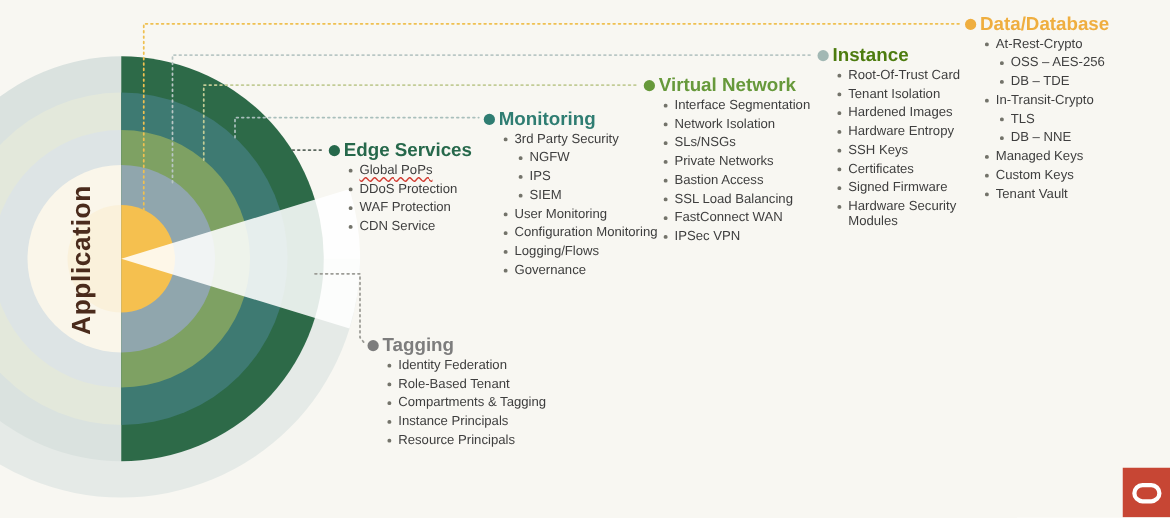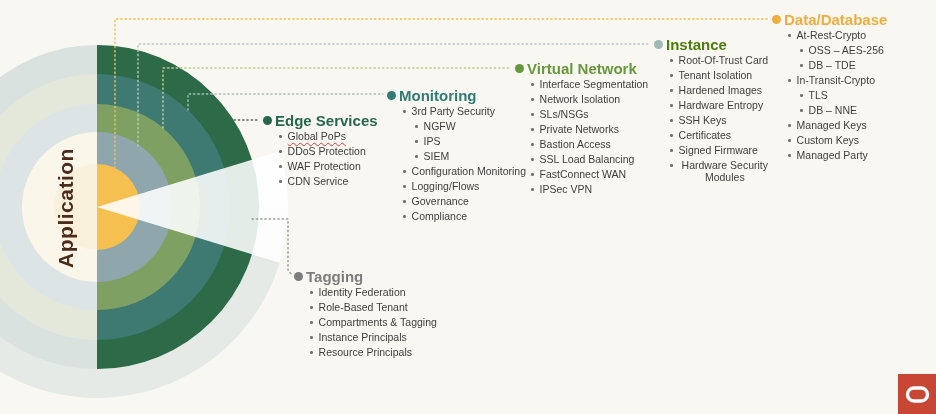--- a/index.html
+++ b/index.html
@@ -33,21 +33,20 @@
   .sec-list {
     position:absolute; left:15px; top:20px;
     margin:0; padding:0; list-style:none;
     width:150px;
   }
   .sec-list li {
     display:flex;
     font-size:10.5px; line-height:11.5px;
     margin-bottom:3.5px;
     color:#3E3E3E;
-    text-align:center;
   }
   .sec-list li::before {
     content:"";
     width:2.6px; height:2.6px; border-radius:50%;
     background:#73736A;
     margin:4.4px 6px 0 1px;
     flex:none;
   }
   .sec-list li.lvl2 { margin-left:12px; }
   .squiggle {
@@ -133,30 +132,30 @@
         <li class="lvl2">
           <span>NGFW</span>
         </li>
         <li class="lvl2">
           <span>IPS</span>
         </li>
         <li class="lvl2">
           <span>SIEM</span>
         </li>
         <li>
+          <span>User Monitoring</span>
+        </li>
+        <li>
           <span>Configuration Monitoring</span>
         </li>
         <li>
           <span>Logging/Flows</span>
         </li>
         <li>
           <span>Governance</span>
-        </li>
-        <li>
-          <span>Compliance</span>
         </li>
       </ul>
   </div>
 
   <div class="sec sec-2">
     <div class="sec-head">
       <span class="dot" style="background: rgb(103, 153, 59);"></span>
       <span class="sec-title" style="color: rgb(103, 153, 59);">Virtual Network</span>
     </div>
     <ul class="sec-list">
@@ -244,21 +243,21 @@
         <li class="lvl2">
           <span>DB – NNE</span>
         </li>
         <li>
           <span>Managed Keys</span>
         </li>
         <li>
           <span>Custom Keys</span>
         </li>
         <li>
-          <span>Managed Party</span>
+          <span>Tenant Vault</span>
         </li>
       </ul>
   </div>
 
   <div class="sec sec-5">
     <div class="sec-head">
       <span class="dot" style="background: rgb(125, 125, 125);"></span>
       <span class="sec-title" style="color: rgb(125, 125, 125);">Tagging</span>
     </div>
     <ul class="sec-list">

